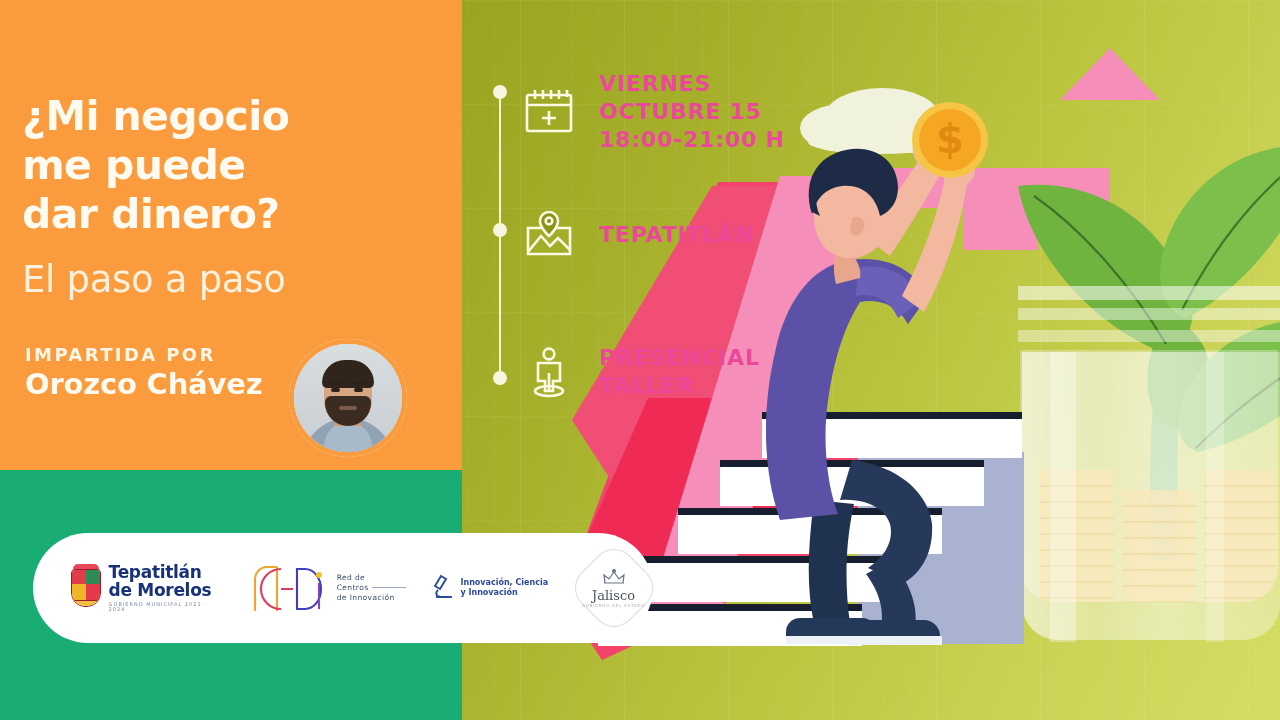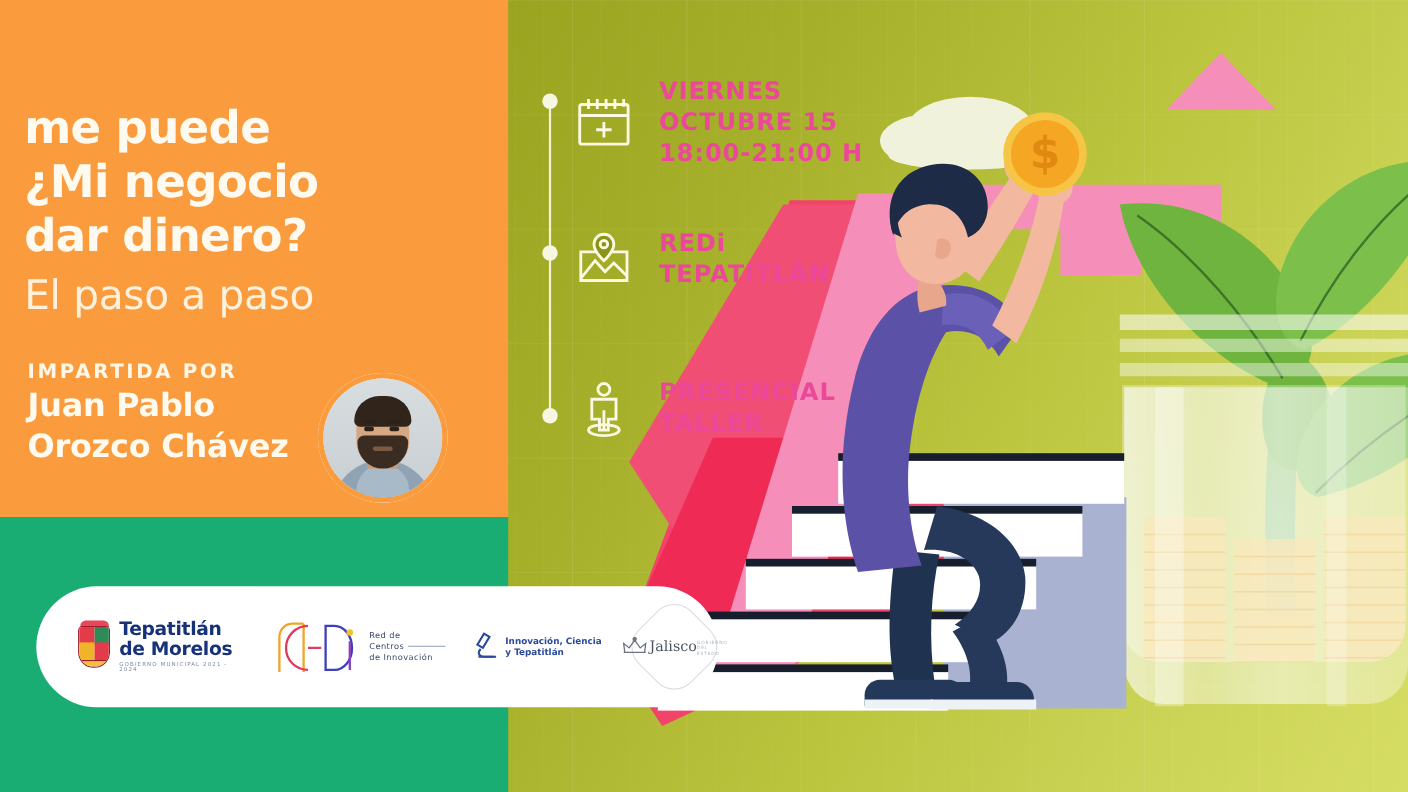--- a/index.html
+++ b/index.html
@@ -39,24 +39,24 @@
 
   .title-block { position:absolute; left:22px; top:92px; width:420px; z-index:8; }
   .title-line {
     font-family:"DejaVu Sans", sans-serif;
     font-weight:bold; font-size:41px; line-height:49px;
     color:#fffaf0; letter-spacing:-0.6px;
   }
   .subtitle {
     font-family:"DejaVu Sans", sans-serif;
     font-size:37px; line-height:48px; color:#fdf1dd;
-    letter-spacing:-0.3px; margin-top:6px; font-weight:400;
-  }
-
-  .presenter { position:absolute; left:25px; top:328px; z-index:8; width:430px; }
+    letter-spacing:-0.3px; margin-top:17px; font-weight:400;
+  }
+
+  .presenter { position:absolute; left:25px; top:344px; z-index:8; width:430px; }
   .presenter-label {
     font-family:"DejaVu Sans", sans-serif;
     font-size:18px; letter-spacing:2.4px; color:#fff6e6; font-weight:bold;
   }
   .presenter-name {
     font-family:"DejaVu Sans", sans-serif;
     font-weight:bold; font-size:29px; line-height:35px; color:#fffaf0;
     letter-spacing:-0.2px; margin-top:2px;
   }
   .avatar-wrap {
@@ -122,21 +122,21 @@
   .redi-text { line-height:1.35; }
   .redi-line { font-family:"DejaVu Sans", sans-serif; font-size:7.5px; color:#3a4a6b; letter-spacing:.4px; white-space:nowrap; }
   .redi-rule { display:inline-block; width:34px; height:1px; background:#9aa6bc; vertical-align:middle; margin-left:4px; }
 
   .ict { display:flex; align-items:center; gap:6px; }
   .ict-text { line-height:1.3; }
   .ict-l { font-family:"DejaVu Sans", sans-serif; font-size:8px; font-weight:bold; color:#2b4a9b; white-space:nowrap; }
 
   .jalisco {
     width:80px; height:80px; position:relative;
-    display:flex; flex-direction:row; align-items:center; justify-content:center;
+    display:flex; flex-direction:column; align-items:center; justify-content:center;
   }
   .jal-frame {
     position:absolute; left:6px; top:6px; width:68px; height:68px;
     border:1.4px solid #d8dde4; border-radius:22px; transform:rotate(45deg);
   }
   .jal-crown { width:26px; height:18px; position:relative; z-index:2; }
   .jal-name { font-family:"DejaVu Serif", serif; font-size:13px; color:#4a5560; z-index:2; margin-top:1px; }
   .jal-sub { font-family:"DejaVu Sans", sans-serif; font-size:4px; color:#aab2bb; letter-spacing:.8px; z-index:2; }
 
   
@@ -317,29 +317,28 @@
         <circle cx="0" cy="0" r="31" fill="#F5A623"></circle>
         <text x="0" y="13" text-anchor="middle" font-family="DejaVu Sans, sans-serif" font-size="40" font-weight="bold" fill="#E08A12">$</text>
       </g>
     </svg>
   </div>
 
   <div class="left-panel"></div>
   <div class="left-green"></div>
 
   <div class="title-block">
+    <div class="title-line">¿Mi negocio</div>
     <div class="title-line">me puede</div>
-    <div class="title-line">¿Mi negocio</div>
     <div class="title-line">dar dinero?</div>
     <div class="subtitle">El paso a paso</div>
   </div>
 
   <div class="presenter">
     <div class="presenter-label">IMPARTIDA POR</div>
-    <div class="presenter-name">Juan Pablo</div>
     <div class="presenter-name">Orozco Chávez</div>
   </div>
 
   <div class="avatar-wrap">
     <div class="avatar-inner">
       <div class="av-bg"></div>
       <div class="av-shoulders"></div>
       <div class="av-shirt2"></div>
       <div class="av-neck"></div>
       <div class="av-head"></div>
@@ -379,21 +378,20 @@
   <div class="info-row" style="top:208px">
     <div class="info-icon">
       <svg viewBox="0 0 54 54" width="54" height="54" fill="none" stroke="#FBF9E4" stroke-width="2.6">
         <path d="M6 20 h42 v26 h-42 z"></path>
         <path d="M6 44 L19 28 L28 38 L36 30 L48 42"></path>
         <path d="M27 4 a9 9 0 0 1 9 9 c0 7 -9 15 -9 15 s-9 -8 -9 -15 a9 9 0 0 1 9 -9 z" fill="#8a9417"></path>
         <circle cx="27" cy="13" r="3.4"></circle>
       </svg>
     </div>
     <div class="info-text">
-      <div>REDi</div>
       <div>TEPATITLÁN</div>
     </div>
   </div>
 
   <div class="info-row" style="top:344px">
     <div class="info-icon">
       <svg viewBox="0 0 54 54" width="54" height="54" fill="none" stroke="#FBF9E4" stroke-width="2.6">
         <circle cx="27" cy="9" r="5.4"></circle>
         <path d="M16 18 h22 v18 h-7 v10 h-8 v-10 h-7 z"></path>
         <path d="M27 28 v18"></path>
@@ -447,21 +445,21 @@
     <div class="ict">
       <div>
         <svg width="22" height="26" viewBox="0 0 22 26" fill="none" stroke="#2B4A9B" stroke-width="1.9">
           <path d="M9 3 l5 3 l-6 10 l-5 -3 z"></path>
           <path d="M6 17 c-3 3 -2 7 3 7 h9"></path>
           <path d="M4 24 h16"></path>
         </svg>
       </div>
       <div class="ict-text">
         <div class="ict-l">Innovación, Ciencia</div>
-        <div class="ict-l">y Tepatitlán</div>
+        <div class="ict-l">y Innovación</div>
       </div>
     </div>
 
     <div class="jalisco">
       <div class="jal-frame"></div>
       <div class="jal-crown">
         <svg width="26" height="18" viewBox="0 0 26 18" fill="none" stroke="#6b7682" stroke-width="1.2">
           <path d="M3 14 h20 M4 14 l-1 -8 l5 4 l5 -7 l5 7 l5 -4 l-1 8"></path>
           <circle cx="13" cy="2" r="1.4" fill="#6b7682"></circle>
         </svg>

